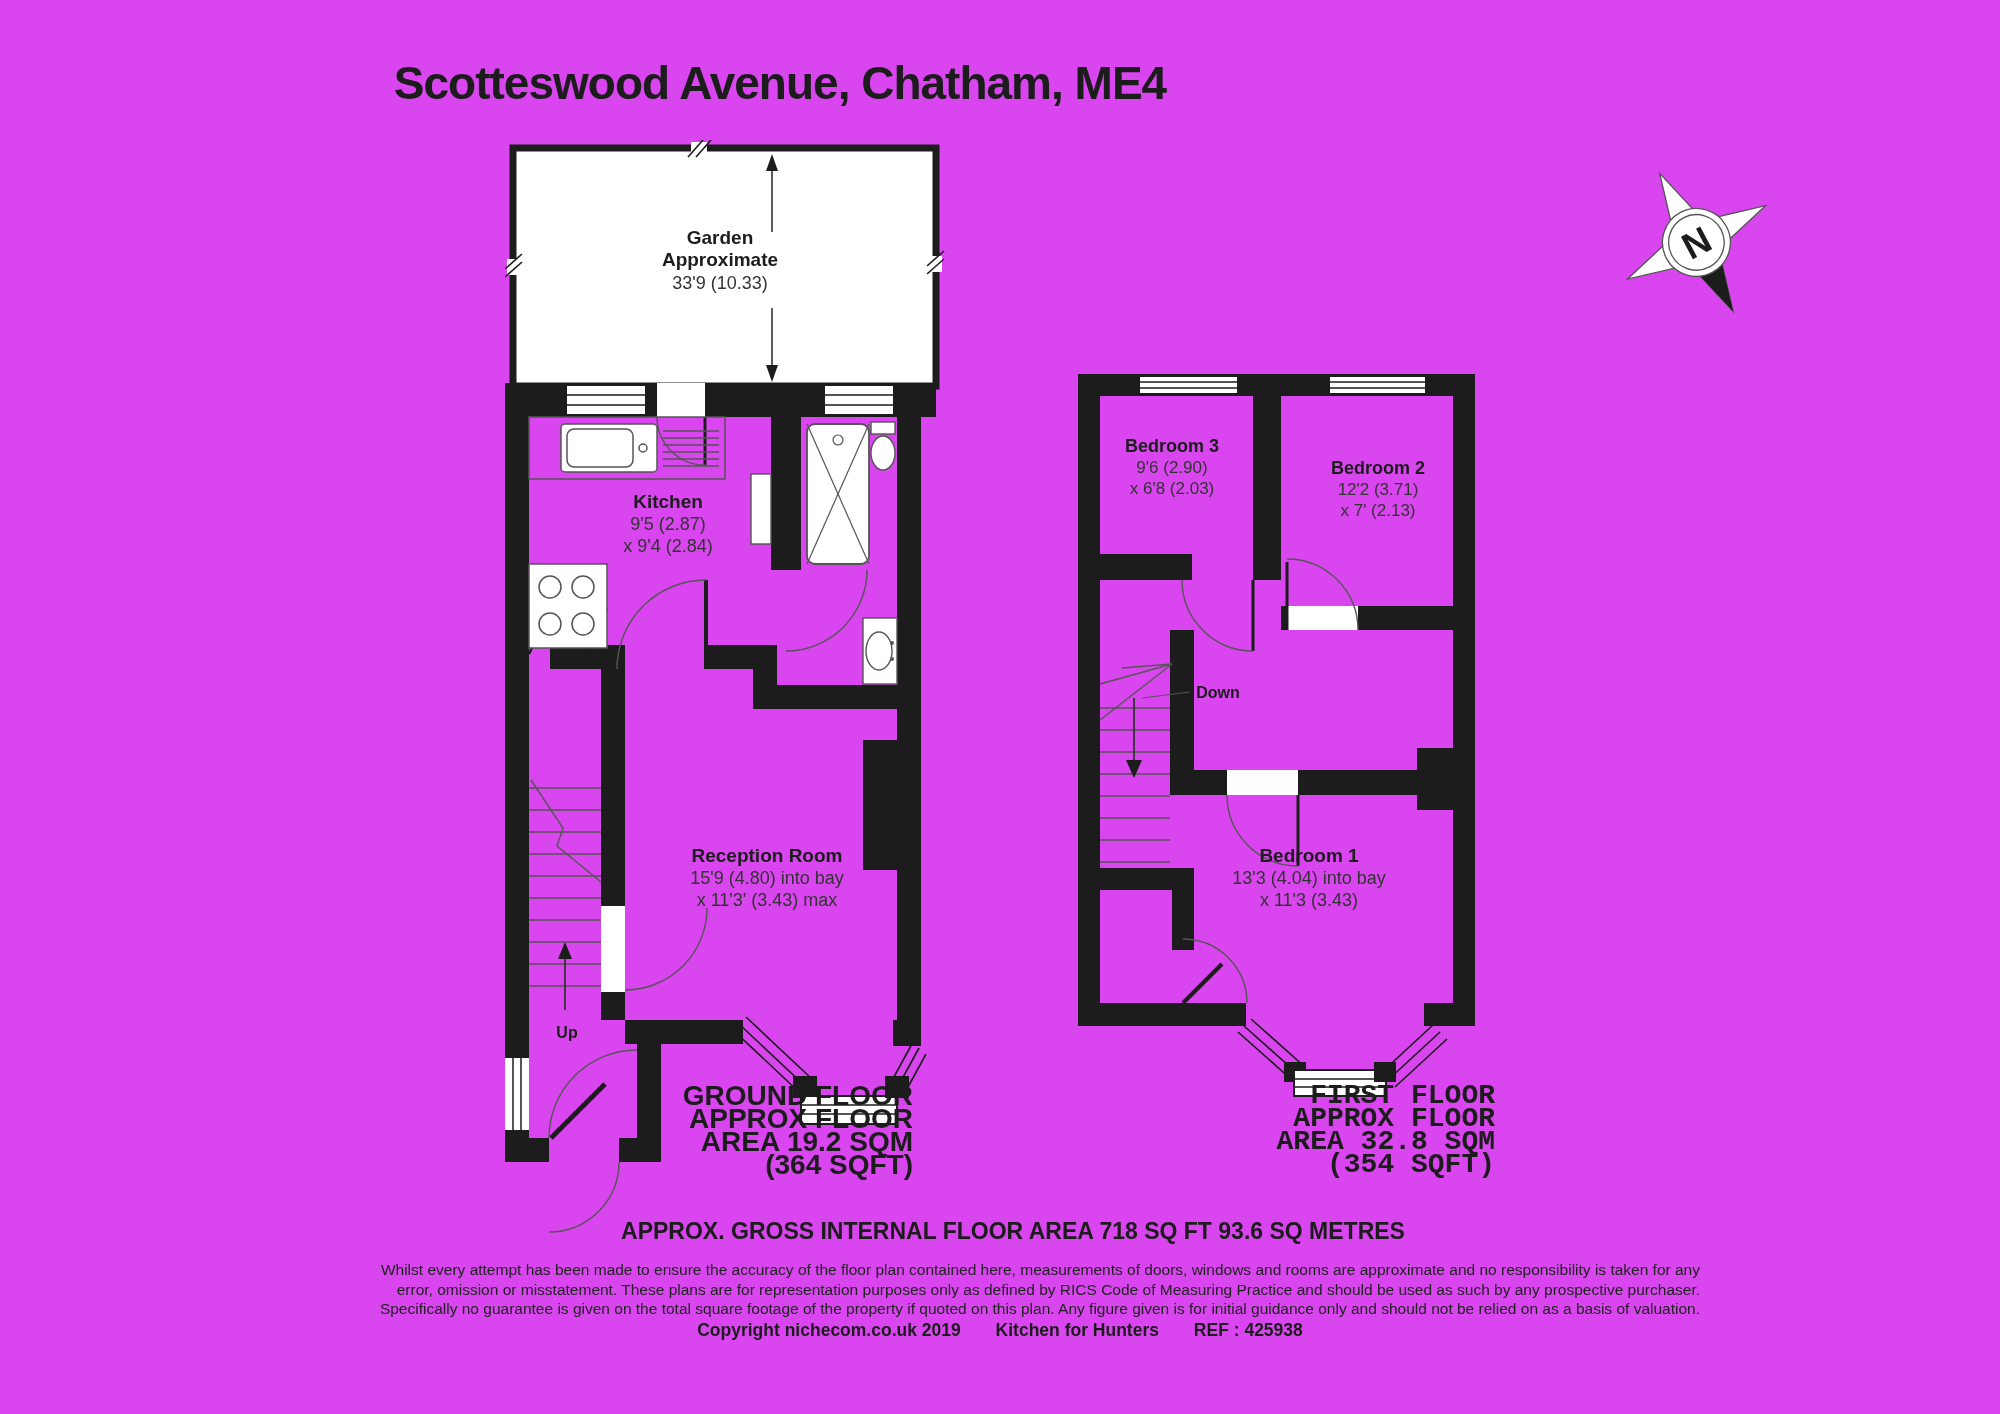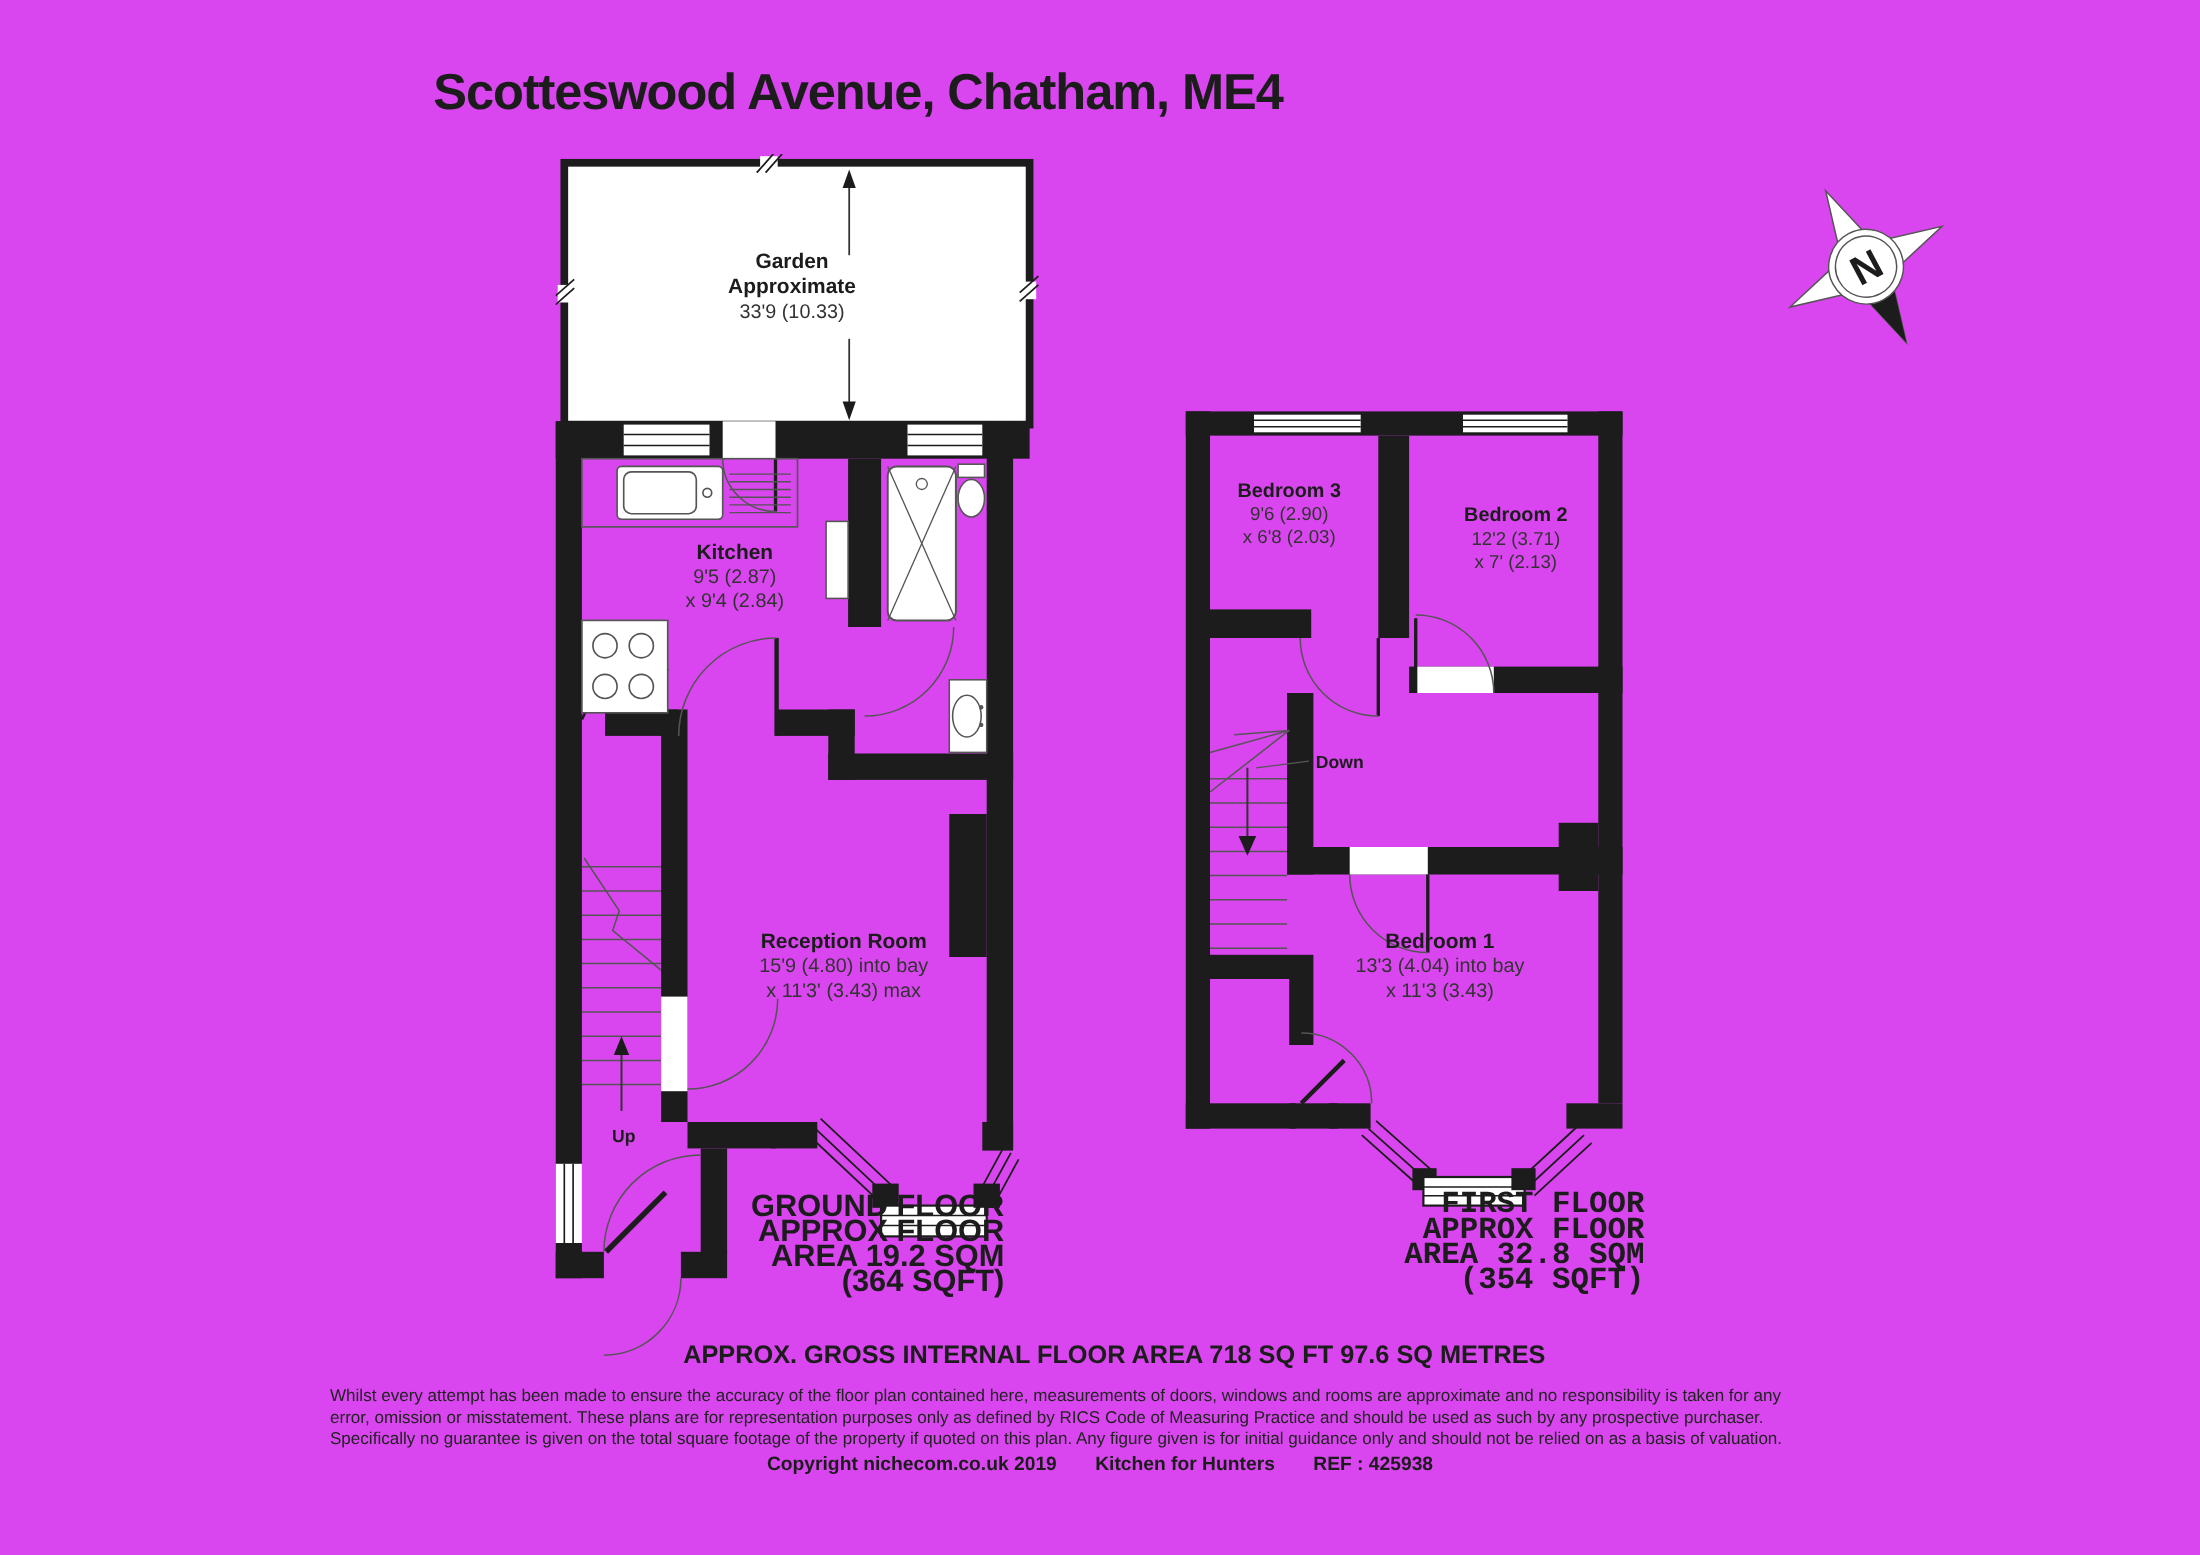--- a/index.html
+++ b/index.html
@@ -4,21 +4,21 @@
 <style>
   html,body{margin:0;padding:0;background:#ffffff;}
   #canvas{position:relative;width:2000px;height:1414px;background:#d946ef;overflow:hidden;
           font-family:"Liberation Sans",sans-serif;color:#1c1c1c;}
   .abs{position:absolute;}
   #title{top:56px;left:180px;width:1200px;text-align:center;font-size:46px;font-weight:bold;letter-spacing:-1px;}
   .floor-label{top:1084px;width:300px;text-align:right;font-weight:bold;font-size:28px;line-height:23px;}
   #gf-label{left:613px;}
   #ff-label{left:1195px;font-family:Liberation Mono, monospace;}
   #gross{top:1218px;left:513px;width:1000px;text-align:center;font-weight:bold;font-size:23px;}
-  #disclaimer{top:1260px;left:300px;width:1400px;text-align:left;font-size:15.5px;line-height:19.5px;color:#222;}
+  #disclaimer{top:1260px;left:300px;width:1400px;text-align:right;font-size:15.5px;line-height:19.5px;color:#222;}
   #copyright{top:1320px;left:300px;width:1400px;text-align:center;font-weight:bold;font-size:17.5px;}
   #copyright span{margin:12px 15px;}
   svg text{font-family:"Liberation Sans",sans-serif;fill:#1c1c1c;}
   .rname{font-size:19px;font-weight:bold;}
   .rdim{font-size:18px;font-weight:normal;fill:#333;}
   .rname-s{font-size:18px;font-weight:bold;}
   .rdim-s{font-size:17px;font-weight:normal;fill:#333;}
   .updown{font-size:16px;font-weight:bold;}
 </style>
 </head>
@@ -338,21 +338,21 @@
     <div>AREA 19.2 SQM</div>
     <div>(364 SQFT)</div>
   </div>
   <div id="ff-label" class="abs floor-label">
     <div>FIRST FLOOR</div>
     <div>APPROX FLOOR</div>
     <div>AREA 32.8 SQM</div>
     <div>(354 SQFT)</div>
   </div>
 
-  <div id="gross" class="abs">APPROX. GROSS INTERNAL FLOOR AREA 718 SQ FT 97.6 SQ METRES</div>
+  <div id="gross" class="abs">APPROX. GROSS INTERNAL FLOOR AREA 718 SQ FT 93.6 SQ METRES</div>
   <div id="disclaimer" class="abs">
     <div>Whilst every attempt has been made to ensure the accuracy of the floor plan contained here, measurements of doors, windows and rooms are approximate and no responsibility is taken for any</div>
     <div>error, omission or misstatement. These plans are for representation purposes only as defined by RICS Code of Measuring Practice and should be used as such by any prospective purchaser.</div>
     <div>Specifically no guarantee is given on the total square footage of the property if quoted on this plan. Any figure given is for initial guidance only and should not be relied on as a basis of valuation.</div>
   </div>
   <div id="copyright" class="abs">
     <span>Copyright nichecom.co.uk 2019</span>
     <span>Kitchen for Hunters</span>
     <span>REF : 425938</span>
   </div>

